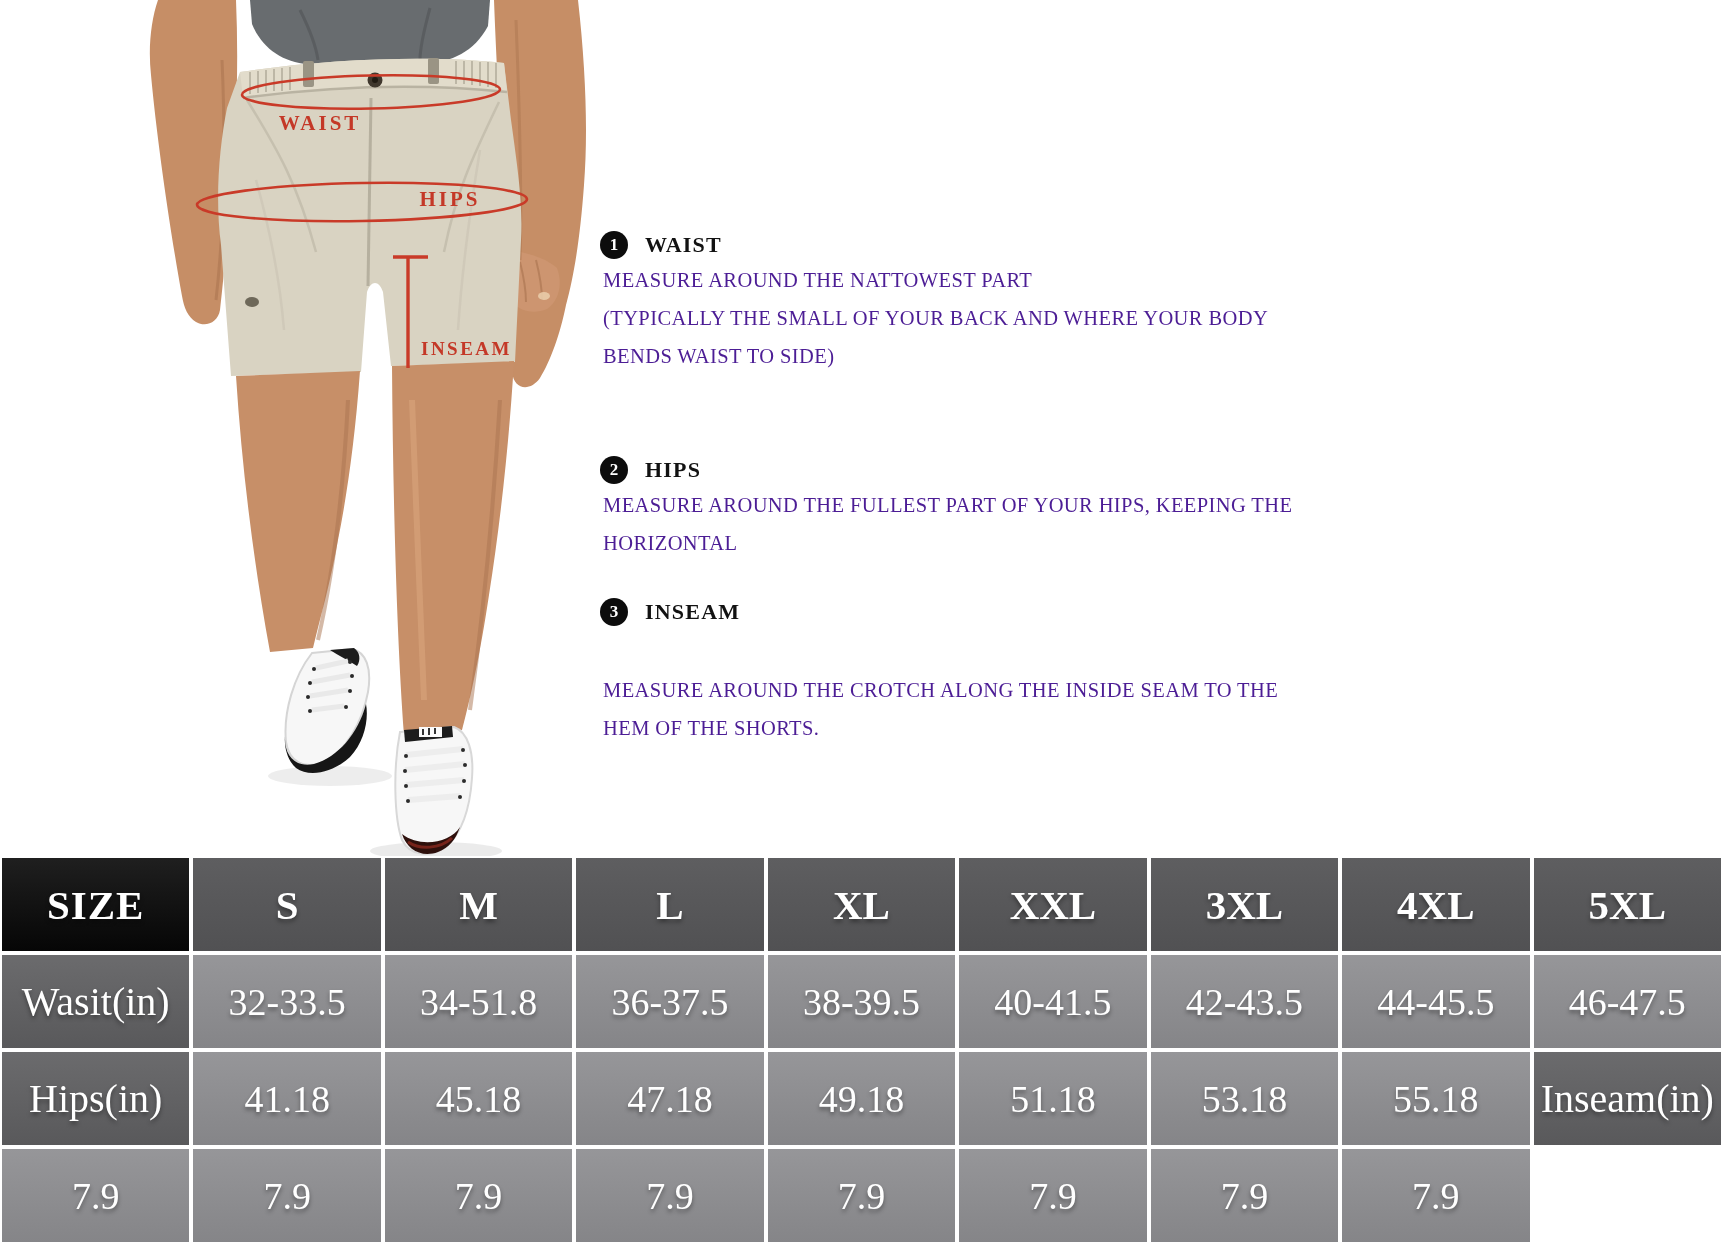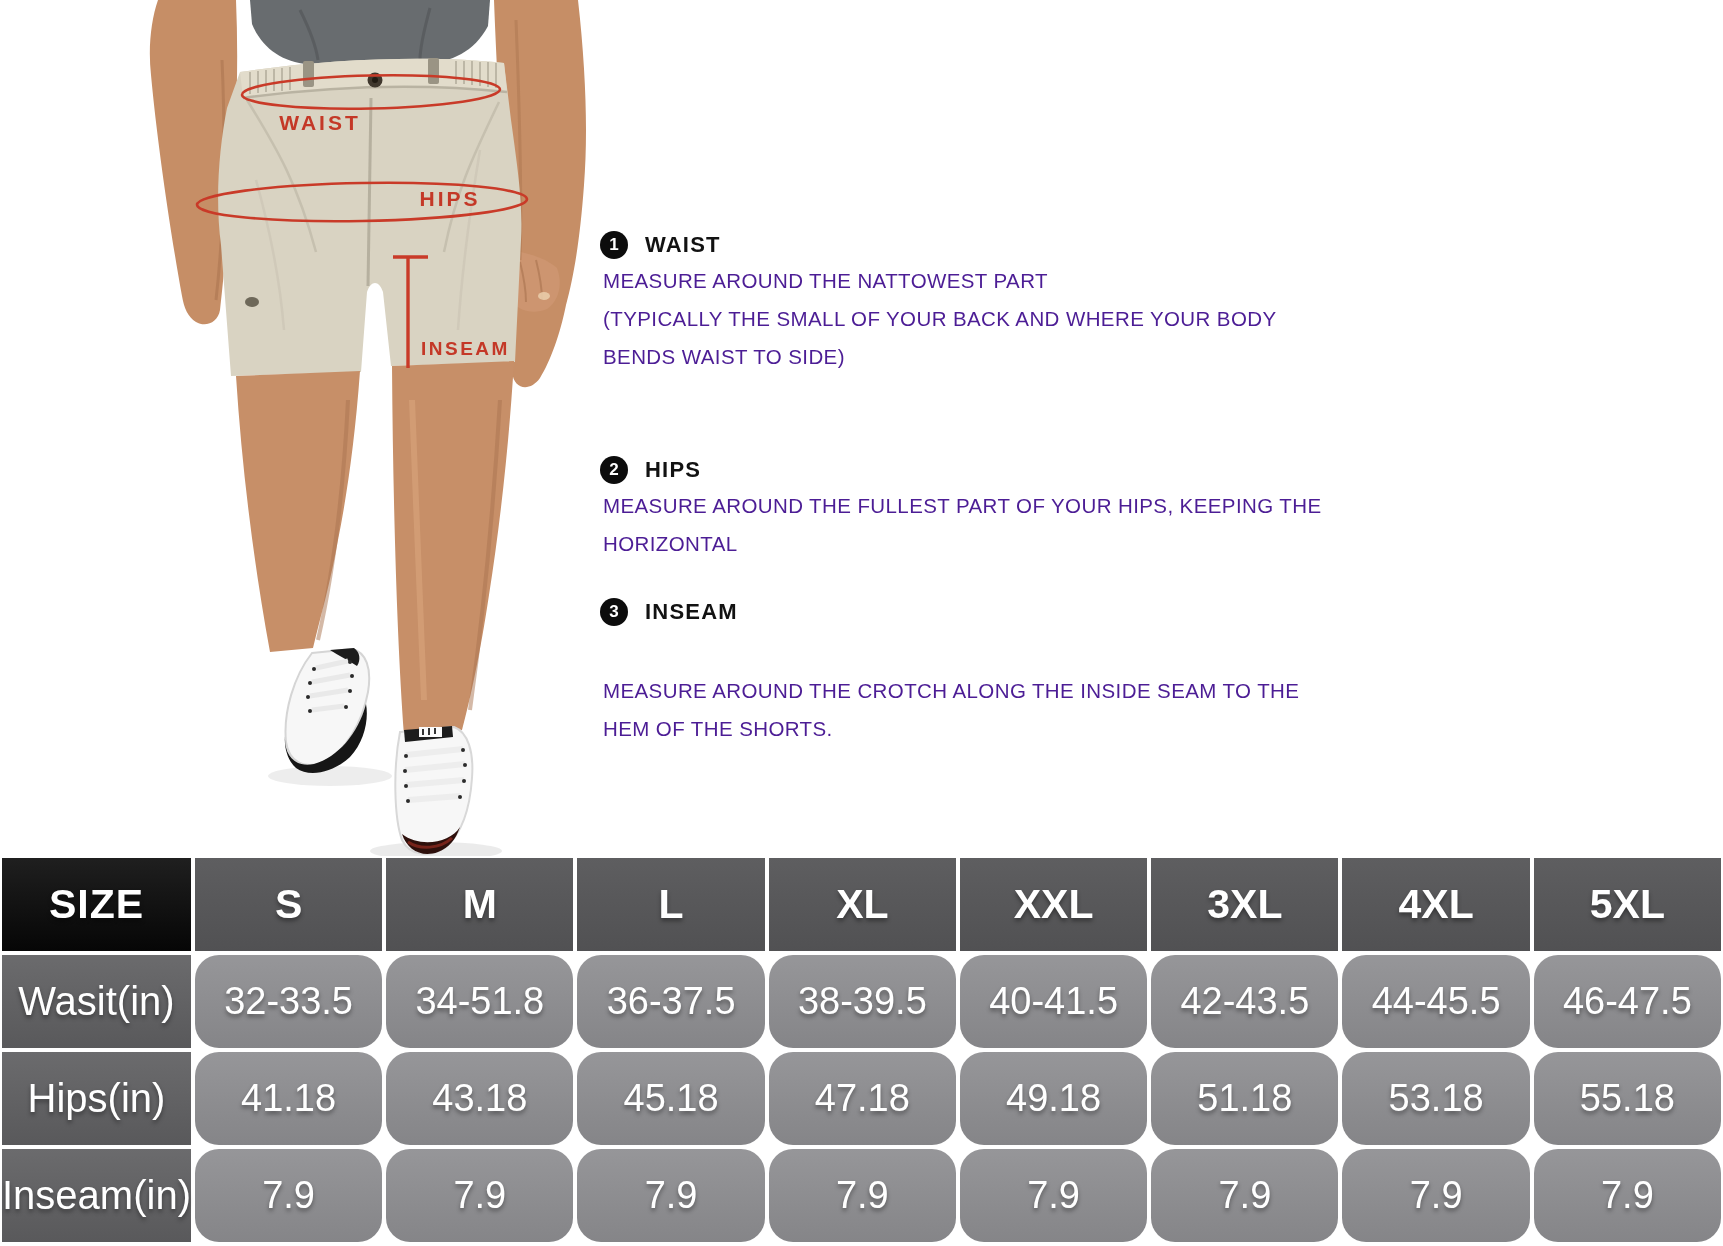--- a/index.html
+++ b/index.html
@@ -1,20 +1,20 @@
 <!DOCTYPE html>
 <html><head>
 <meta charset="utf-8">
 <style>
   html,body{margin:0;padding:0;background:#ffffff;}
   .page{
     position:relative;
     width:1723px;height:1246px;
     background:#ffffff;
-    font-family:Liberation Sans, sans-serif;
+    font-family:Liberation Serif, serif;
     overflow:hidden;
   }
   
   .photo-area{position:absolute;left:0;top:0;width:600px;height:858px;}
   
   .instr-heading{
     position:absolute;left:600px;
     display:flex;align-items:center;gap:17px;
   }
   .badge{
@@ -60,21 +60,20 @@
     background:linear-gradient(180deg,#5e5e60,#515153);
     font-weight:bold;font-size:41px;
   }
   .cell.rowlabel{
     background:linear-gradient(180deg,#6b6b6d,#595serif95b);
     background:linear-gradient(180deg,#6b6b6d,#59595b);
     font-size:40px;
   }
   .cell.value{
     background:linear-gradient(180deg,#969699,#858588);
-    border-radius:24px;
   }
 </style>
 </head>
 <body>
 
 <div class="page">
 
   <div class="photo-area">
     <svg width="600" height="858" viewBox="0 0 600 858">
 
@@ -215,21 +214,20 @@
     <div class="cell value">34-51.8</div>
     <div class="cell value">36-37.5</div>
     <div class="cell value">38-39.5</div>
     <div class="cell value">40-41.5</div>
     <div class="cell value">42-43.5</div>
     <div class="cell value">44-45.5</div>
     <div class="cell value">46-47.5</div>
 
     <div class="cell rowlabel">Hips(in)</div>
     <div class="cell value">41.18</div>
-    <div class="cell value">43.18</div>
     <div class="cell value">45.18</div>
     <div class="cell value">47.18</div>
     <div class="cell value">49.18</div>
     <div class="cell value">51.18</div>
     <div class="cell value">53.18</div>
     <div class="cell value">55.18</div>
 
     <div class="cell rowlabel">Inseam(in)</div>
     <div class="cell value">7.9</div>
     <div class="cell value">7.9</div>

